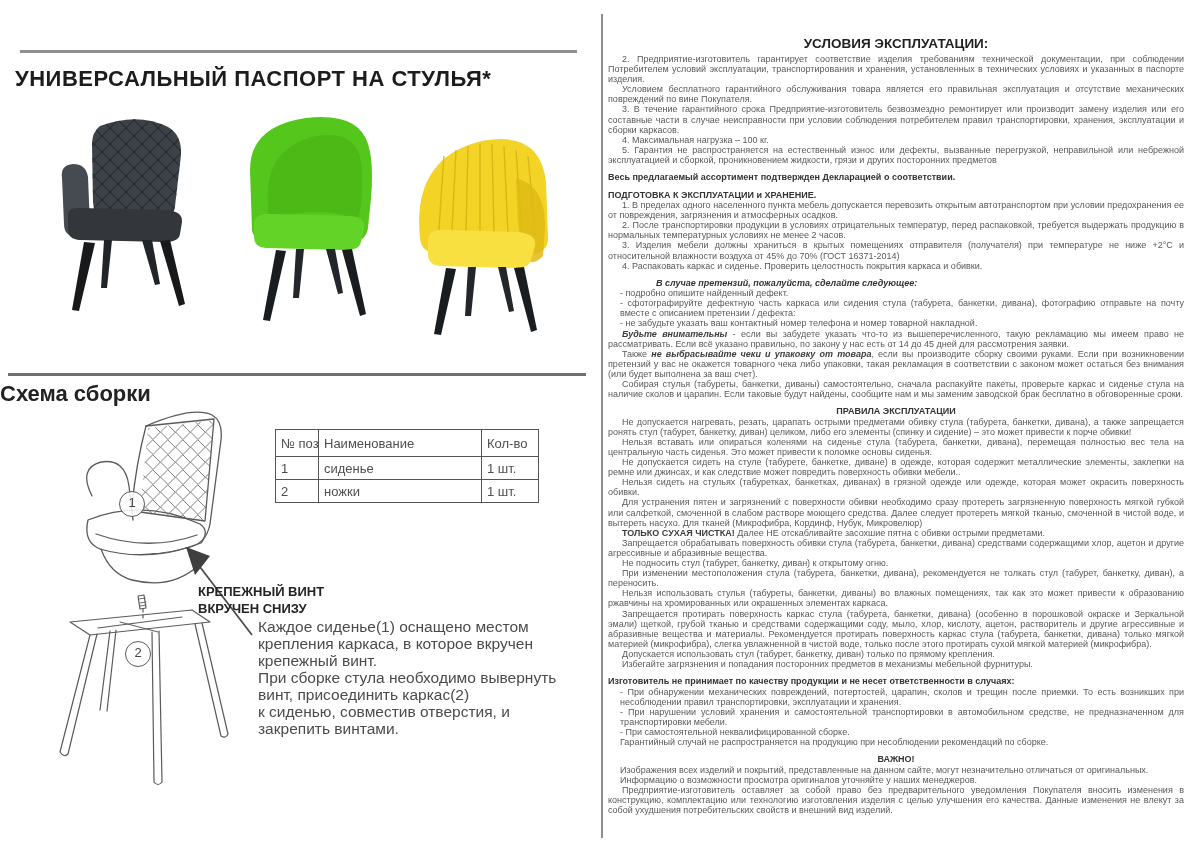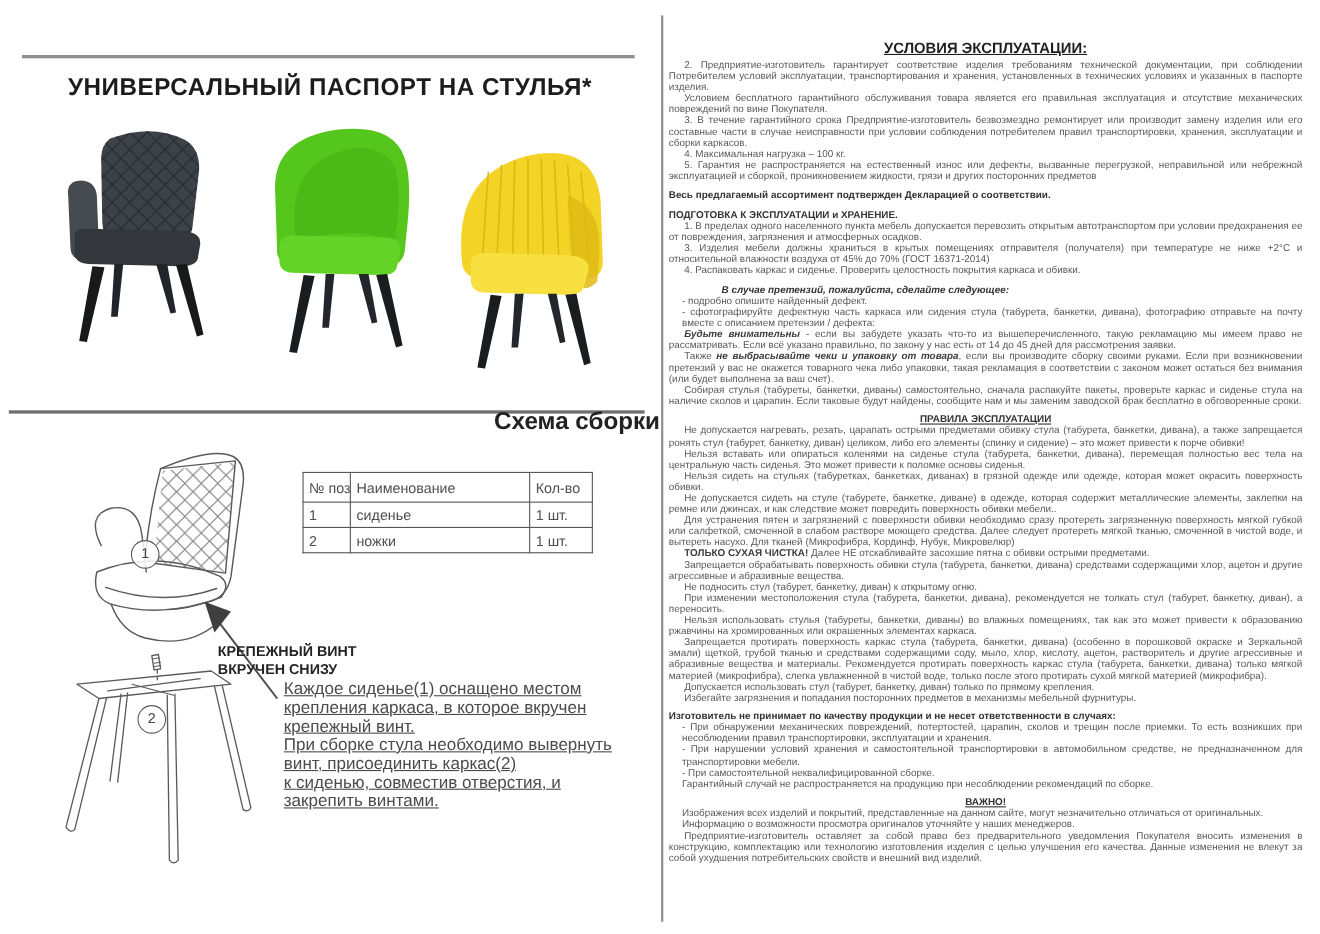--- a/index.html
+++ b/index.html
@@ -5,45 +5,45 @@
   html,body{margin:0;padding:0;width:1200px;height:849px;background:#ffffff;
     font-family:"Liberation Sans",sans-serif;overflow:hidden;position:relative;}
   .abs{position:absolute;}
 
   
   .rule-top{left:20px;top:50px;width:557px;height:3px;background:#8f8f8f;}
   .rule-mid{left:8px;top:373px;width:578px;height:3px;background:#6f6f6f;}
   .vdivider{left:601px;top:14px;width:2px;height:824px;background:#8f8f8f;}
 
   
-  .page-title{left:15px;top:66px;width:570px;text-align:center;font-size:22px;
+  .page-title{left:15px;top:66px;width:570px;font-size:22px;
     font-weight:bold;color:#1c1c1c;letter-spacing:.5px;}
-  .schema-title{left:0;top:370px;width:600px;text-align:right;font-size:22px;
+  .schema-title{left:0;top:381px;width:600px;text-align:left;font-size:22px;
     font-weight:bold;color:#222;}
   .callout{left:198px;top:584px;width:150px;font-size:13px;font-weight:bold;
     color:#242424;line-height:1.3;white-space:pre-line;}
   .instructions{left:258px;top:618px;width:312px;font-size:15.5px;line-height:17px;
-    color:#4b4b4b;white-space:pre-line;text-decoration:underline;}
+    color:#4b4b4b;white-space:pre-line;}
 
   table.parts{left:275px;top:429px;width:263px;position:absolute;border-collapse:collapse;
     font-size:13px;color:#4f4f4f;table-layout:fixed;}
   table.parts th,table.parts td{border:1.5px solid #555;font-weight:normal;
     text-align:left;padding:2px 5px;height:18px;overflow:hidden;white-space:nowrap;}
   table.parts th{height:22px;}
   .c1{width:43px;} .c2{width:163px;} .c3{width:57px;}
 
   .marker{width:24px;height:24px;border:1.6px solid #5a5a5a;border-radius:50%;
     text-align:center;line-height:22px;font-size:13px;color:#444;background:rgba(255,255,255,.85);}
 
   
   .right-col{left:608px;top:36px;width:576px;font-size:9px;line-height:10.1px;
     color:#595959;text-align:justify;}
   .sec + .sec{margin-top:7px;}
   .sec-h{font-weight:bold;color:#333;font-size:9px;line-height:10.5px;}
-  .sec-h.center{text-align:center;text-decoration:underline;}
+  .sec-h.center{text-align:center;}
   .sec-h.it{font-style:italic;margin-left:48px;}
   .sec-h.big{font-size:13.5px;line-height:15px;margin-bottom:3px;color:#1f1f1f;}
   .para{margin:0;text-indent:14px;}
   .para.noind{text-indent:0;margin-left:12px;}
   .para.gap{margin-top:0;}
   .b{font-weight:bold;color:#3c3c3c;}
   .it{font-style:italic;}
 
   svg{display:block;}
 </style>
@@ -187,37 +187,39 @@
       <p class="para"><span>3. В течение гарантийного срока Предприятие-изготовитель безвозмездно ремонтирует или производит замену изделия или его составные части в случае неисправности при условии соблюдения потребителем правил транспортировки, хранения, эксплуатации и сборки каркасов.</span></p>
       <p class="para"><span>4. Максимальная нагрузка – 100 кг.</span></p>
       <p class="para"><span>5. Гарантия не распространяется на естественный износ или дефекты, вызванные перегрузкой, неправильной или небрежной эксплуатацией и сборкой, проникновением жидкости, грязи и других посторонних предметов</span></p>
     </div>
     <div class="sec">
       <div class="sec-h left">Весь предлагаемый ассортимент подтвержден Декларацией о соответствии.</div>
     </div>
     <div class="sec">
       <div class="sec-h left">ПОДГОТОВКА К ЭКСПЛУАТАЦИИ и ХРАНЕНИЕ.</div>
       <p class="para"><span>1. В пределах одного населенного пункта мебель допускается перевозить открытым автотранспортом при условии предохранения ее от повреждения, загрязнения и атмосферных осадков.</span></p>
+      <p class="para"><span>2. После транспортировки продукции в условиях отрицательных температур, перед распаковкой, требуется выдержать продукцию в нормальных температурных условиях не менее 2 часов.</span></p>
       <p class="para"><span>3. Изделия мебели должны храниться в крытых помещениях отправителя (получателя) при температуре не ниже +2°С и относительной влажности воздуха от 45% до 70% (ГОСТ 16371-2014)</span></p>
       <p class="para"><span>4. Распаковать каркас и сиденье. Проверить целостность покрытия каркаса и обивки.</span></p>
     </div>
     <div class="sec">
       <div class="sec-h left it">В случае претензий, пожалуйста, сделайте следующее:</div>
       <p class="para noind"><span>- подробно опишите найденный дефект.</span></p>
       <p class="para noind"><span>- сфотографируйте дефектную часть каркаса или сидения стула (табурета, банкетки, дивана), фотографию отправьте на почту вместе с описанием претензии / дефекта:</span></p>
+      <p class="para noind"><span>- не забудьте указать ваш контактный номер телефона и номер товарной накладной.</span></p>
       <p class="para"><span class="b it">Будьте внимательны</span><span> - если вы забудете указать что-то из вышеперечисленного, такую рекламацию мы имеем право не рассматривать. Если всё указано правильно, по закону у нас есть от 14 до 45 дней для рассмотрения заявки.</span></p>
       <p class="para"><span>Также </span><span class="b it">не выбрасывайте чеки и упаковку от товара</span><span>, если вы производите сборку своими руками. Если при возникновении претензий у вас не окажется товарного чека либо упаковки, такая рекламация в соответствии с законом может остаться без внимания (или будет выполнена за ваш счет).</span></p>
       <p class="para"><span>Собирая стулья (табуреты, банкетки, диваны) самостоятельно, сначала распакуйте пакеты, проверьте каркас и сиденье стула на наличие сколов и царапин. Если таковые будут найдены, сообщите нам и мы заменим заводской брак бесплатно в обговоренные сроки.</span></p>
     </div>
     <div class="sec">
       <div class="sec-h center">ПРАВИЛА ЭКСПЛУАТАЦИИ</div>
       <p class="para"><span>Не допускается нагревать, резать, царапать острыми предметами обивку стула (табурета, банкетки, дивана), а также запрещается ронять стул (табурет, банкетку, диван) целиком, либо его элементы (спинку и сидение) – это может привести к порче обивки!</span></p>
       <p class="para"><span>Нельзя вставать или опираться коленями на сиденье стула (табурета, банкетки, дивана), перемещая полностью вес тела на центральную часть сиденья. Это может привести к поломке основы сиденья.</span></p>
+      <p class="para"><span>Не допускается сидеть на стуле (табурете, банкетке, диване) в одежде, которая содержит металлические элементы, заклепки на ремне или джинсах, и как следствие может повредить поверхность обивки мебели..</span></p>
       <p class="para"><span>Нельзя сидеть на стульях (табуретках, банкетках, диванах) в грязной одежде или одежде, которая может окрасить поверхность обивки.</span></p>
-      <p class="para"><span>Не допускается сидеть на стуле (табурете, банкетке, диване) в одежде, которая содержит металлические элементы, заклепки на ремне или джинсах, и как следствие может повредить поверхность обивки мебели..</span></p>
       <p class="para"><span>Для устранения пятен и загрязнений с поверхности обивки необходимо сразу протереть загрязненную поверхность мягкой губкой или салфеткой, смоченной в слабом растворе моющего средства. Далее следует протереть мягкой тканью, смоченной в чистой воде, и вытереть насухо. Для тканей (Микрофибра, Кординф, Нубук, Микровелюр)</span></p>
       <p class="para"><span class="b">ТОЛЬКО СУХАЯ ЧИСТКА!</span><span> Далее НЕ отскабливайте засохшие пятна с обивки острыми предметами.</span></p>
       <p class="para"><span>Запрещается обрабатывать поверхность обивки стула (табурета, банкетки, дивана) средствами содержащими хлор, ацетон и другие агрессивные и абразивные вещества.</span></p>
       <p class="para"><span>Не подносить стул (табурет, банкетку, диван) к открытому огню.</span></p>
       <p class="para"><span>При изменении местоположения стула (табурета, банкетки, дивана), рекомендуется не толкать стул (табурет, банкетку, диван), а переносить.</span></p>
       <p class="para"><span>Нельзя использовать стулья (табуреты, банкетки, диваны) во влажных помещениях, так как это может привести к образованию ржавчины на хромированных или окрашенных элементах каркаса.</span></p>
       <p class="para"><span>Запрещается протирать поверхность каркас стула (табурета, банкетки, дивана) (особенно в порошковой окраске и Зеркальной эмали) щеткой, грубой тканью и средствами содержащими соду, мыло, хлор, кислоту, ацетон, растворитель и другие агрессивные и абразивные вещества и материалы. Рекомендуется протирать поверхность каркас стула (табурета, банкетки, дивана) только мягкой материей (микрофибра), слегка увлажненной в чистой воде, только после этого протирать сухой мягкой материей (микрофибра).</span></p>
       <p class="para"><span>Допускается использовать стул (табурет, банкетку, диван) только по прямому крепления.</span></p>
       <p class="para"><span>Избегайте загрязнения и попадания посторонних предметов в механизмы мебельной фурнитуры.</span></p>
     </div>

